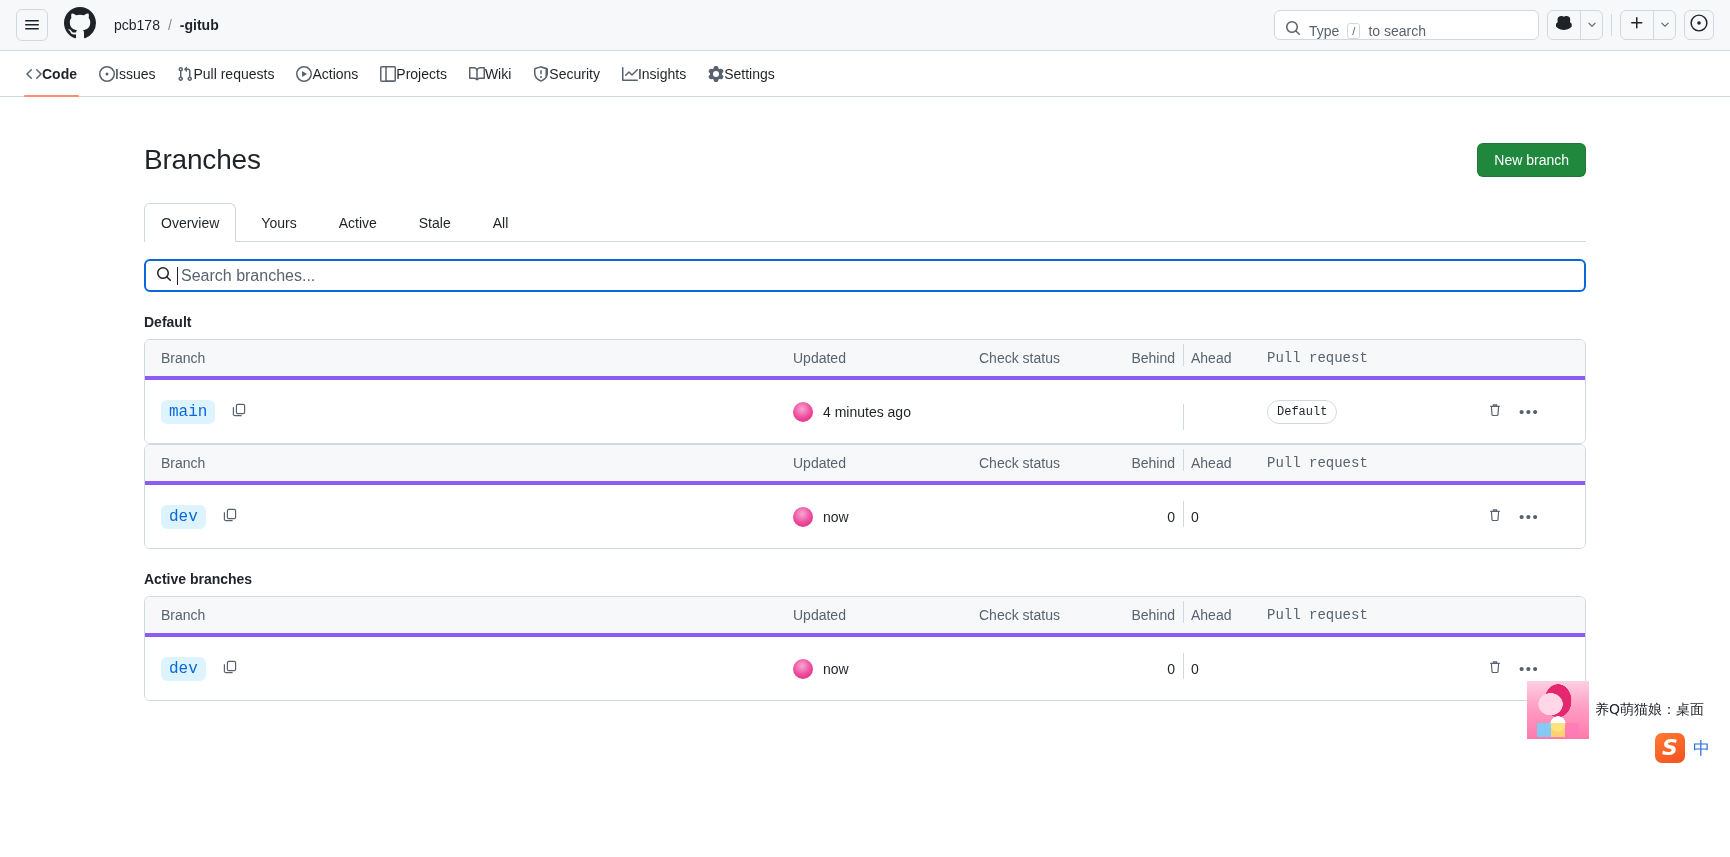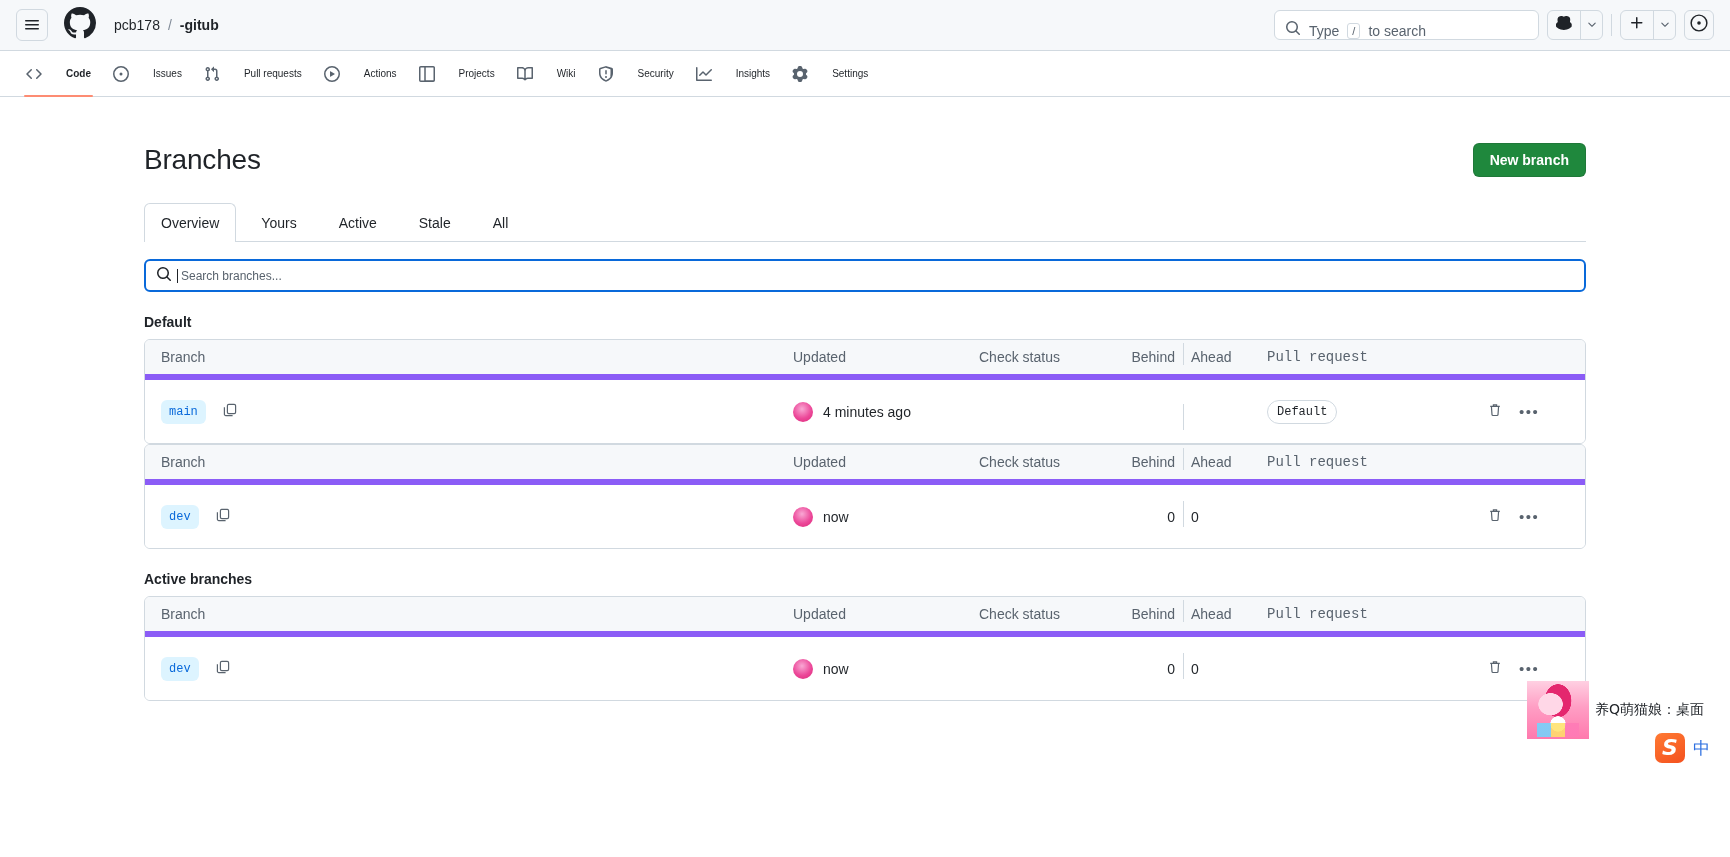--- a/index.html
+++ b/index.html
@@ -95,23 +95,23 @@
   
   .repo-nav {
     height: 46px;
     background: #ffffff;
     border-bottom: 1px solid #d1d9e0;
     display: flex; align-items: stretch;
     padding: 0 16px;
     gap: 2px;
   }
   .repo-tab {
-    display: flex; align-items: center; gap: 24px;
+    display: flex; align-items: center; gap: 0;
     padding: 0 10px;
-    font-size: 10px;
+    font-size: 14px;
     color: #1f2328;
     cursor: pointer;
     position: relative;
     white-space: nowrap;
   }
   .repo-tab.active { font-weight: 600; }
   .repo-tab.active::after {
     content: "";
     position: absolute;
     left: 8px; right: 8px; bottom: -1px;
@@ -141,21 +141,21 @@
     font-weight: 400;
     color: #1f2328;
     letter-spacing: -0.2px;
   }
   .btn-primary {
     background: #1f883d;
     color: #ffffff;
     border: 1px solid rgba(31,35,40,0.15);
     border-radius: 6px;
     font-size: 14px;
-    font-weight: 700;
+    font-weight: 400;
     padding: 8px 16px;
     cursor: pointer;
     font-family: inherit;
   }
 
   
   .tabs-nav {
     display: flex;
     align-items: flex-end;
     border-bottom: 1px solid #d1d9e0;
@@ -185,21 +185,21 @@
     margin-top: 17px;
     height: 33px;
     border: 2px solid #0969da;
     border-radius: 6px;
     display: flex; align-items: center;
     padding: 0 10px; gap: 9px;
     background: #ffffff;
     cursor: text;
   }
   .branch-search .placeholder {
-    font-size: 12px;
+    font-size: 16px;
     color: #59636e;
     position: relative;
   }
   .branch-search .placeholder::before {
     content: "";
     position: absolute;
     left: -4px; top: 0px; bottom: 0px;
     width: 1px;
     background: #1f2328;
   }
@@ -213,21 +213,21 @@
     margin-bottom: 9px;
   }
   .table-card {
     border: 1px solid #d1d9e0;
     border-radius: 6px;
     overflow: hidden;
     background: #ffffff;
   }
   .t-head {
     background: #f6f8fa;
-    border-bottom: 6px solid #8b5cf6;
+    border-bottom: 4px solid #8b5cf6;
     height: 40px;
     display: flex; align-items: center;
     font-size: 14px;
     color: #59636e;
   }
   .t-row {
     height: 63px;
     display: flex; align-items: center;
     font-size: 14px;
     color: #1f2328;
@@ -246,21 +246,21 @@
   .c-pr      { flex: 1 1 auto; padding-left: 30px; font-family: Liberation Mono, monospace; }
   .c-actions { width: 110px; display:flex; align-items:center; justify-content:flex-start; gap: 16px; padding-left: 12px;}
 
   .t-head .c-behind { color:#59636e; }
   .t-head .c-ahead::before { top: -6px; height: 22px; }
 
   .branch-pill {
     background: #ddf4ff;
     color: #0969da;
     font-family: "Liberation Mono", monospace;
-    font-size: 12px;
+    font-size: 16px;
     padding: 4px 8px;
     border-radius: 6px;
     line-height: 16px;
     cursor: pointer;
     white-space: nowrap;
   }
   .icon-btn {
     background: transparent; border: none; padding: 0;
     cursor: pointer; display:flex; align-items:center; justify-content:center;
     color: #59636e;

